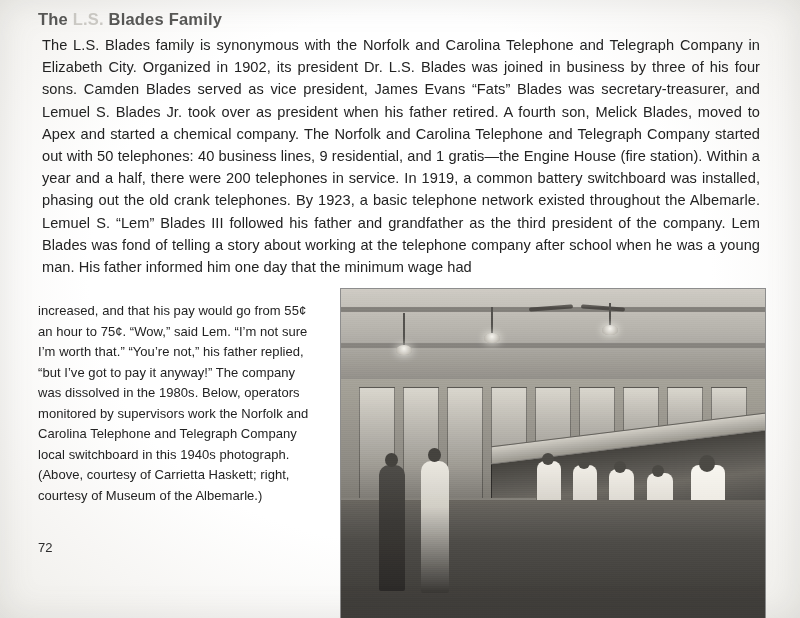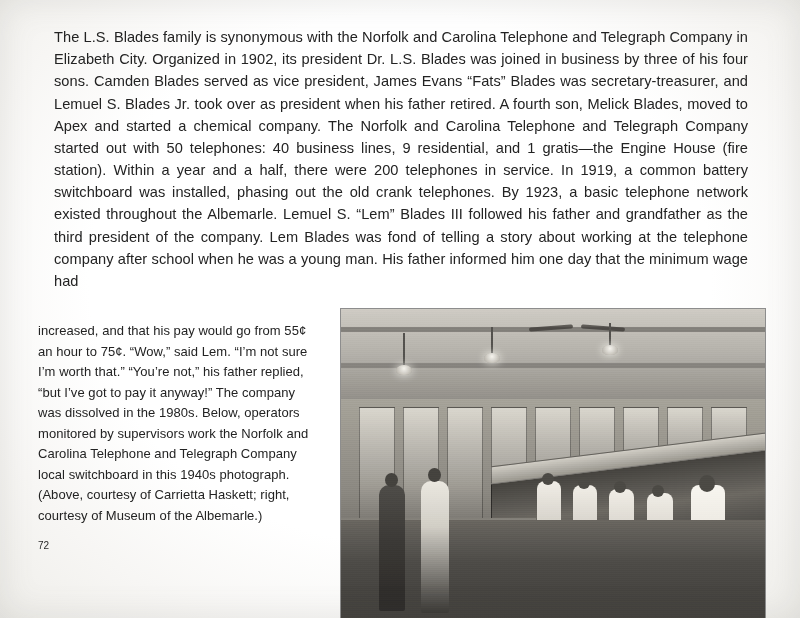--- a/index.html
+++ b/index.html
@@ -51,21 +51,21 @@
   }
   .title .faded {
     color: #c9c7c2;
   }
 
   .body-top {
     font-size: 14.6px;
     line-height: 1.52;
     color: #232323;
     text-align: justify;
-    margin: 16px;
+    margin: 4px;
     letter-spacing: 0.05px;
   }
 
   .lower {
     position: relative;
     margin-top: 10px;
   }
 
   .col-text {
     position: absolute;
@@ -203,31 +203,32 @@
     background-image:
       repeating-linear-gradient(0deg, rgba(255,255,255,0.035) 0 1px, rgba(0,0,0,0.035) 1px 2px);
     mix-blend-mode: overlay;
     opacity: 0.55;
   }
 
   .page-number {
     position: absolute;
     left: 38px;
     top: 540px;
-    font-size: 10px;
+    font-size: 13px;
     color: #2b2b2b;
   }
 </style>
 </head>
 <body>
 
 <div class="page">
 
   <div class="content">
 
+    <h1 class="title"><span>The </span><span class="faded">L.S.</span><span> Blades </span><span>Family</span></h1>
 
     <p class="body-top">The L.S. Blades family is synonymous with the Norfolk and Carolina Telephone and Telegraph Company in Elizabeth City. Organized in 1902, its president Dr. L.S. Blades was joined in business by three of his four sons. Camden Blades served as vice president, James Evans “Fats” Blades was secretary-treasurer, and Lemuel S. Blades Jr. took over as president when his father retired. A fourth son, Melick Blades, moved to Apex and started a chemical company. The Norfolk and Carolina Telephone and Telegraph Company started out with 50 telephones: 40 business lines, 9 residential, and 1 gratis—the Engine House (fire station). Within a year and a half, there were 200 telephones in service. In 1919, a common battery switchboard was installed, phasing out the old crank telephones. By 1923, a basic telephone network existed throughout the Albemarle. Lemuel S. “Lem” Blades III followed his father and grandfather as the third president of the company. Lem Blades was fond of telling a story about working at the telephone company after school when he was a young man. His father informed him one day that the minimum wage had</p>
 
     <div class="lower" style="height:340px;">
 
       <p class="col-text">increased, and that his pay would go from 55¢ an hour to 75¢. “Wow,” said Lem. “I’m not sure I’m worth that.” “You’re not,” his father replied, “but I’ve got to pay it anyway!” The company was dissolved in the 1980s. Below, operators monitored by supervisors work the Norfolk and Carolina Telephone and Telegraph Company local switchboard in this 1940s photograph. (Above, courtesy of Carrietta Haskett; right, courtesy of Museum of the Albemarle.)</p>
 
       <div class="photo-wrap">
         <div class="photo">
 

